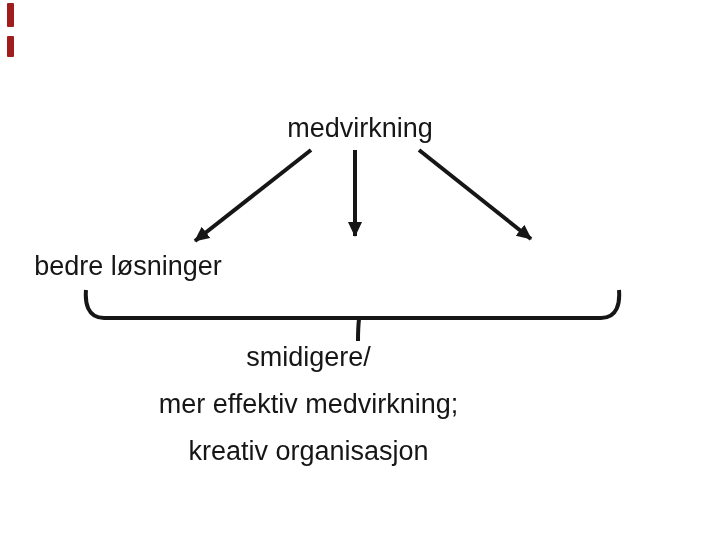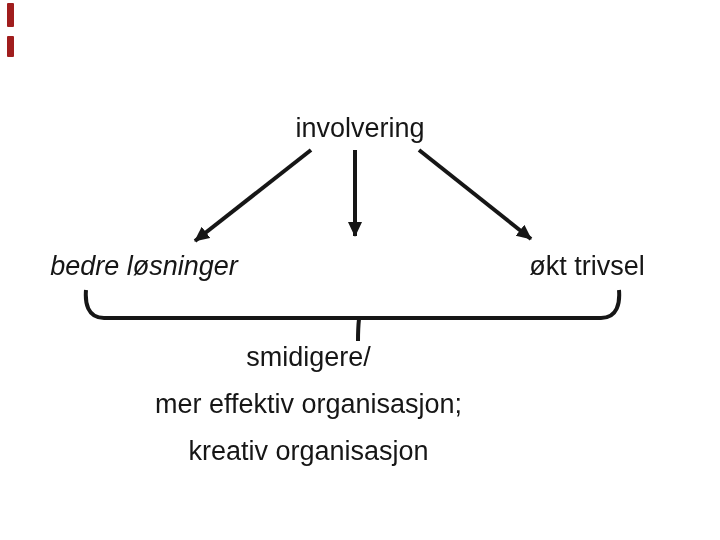--- a/index.html
+++ b/index.html
@@ -44,21 +44,21 @@
     height: 120px;
   }
   .outcome-label {
     position: absolute;
     top: 250px;
     transform: translateX(-50%);
     font-size: 27px;
     line-height: 32px;
     white-space: nowrap;
   }
-  .outcome-label.pos-left   { left: 144px; font-style: italic; }
+  .outcome-label.pos-left   { left: 128px; }
   .outcome-label.pos-mid    { left: 347px; }
   .outcome-label.pos-right  { left: 587px; }
 
   .brace-svg {
     position: absolute;
     left: 80px;
     top: 286px;
     width: 545px;
     height: 60px;
   }
@@ -81,39 +81,38 @@
   svg .fill-shape { fill: #161616; }
 </style>
 </head>
 <body>
 
 <div class="slide">
 
   <div class="accent-bar one"></div>
   <div class="accent-bar two"></div>
 
-  <div class="root-label">involvering</div>
+  <div class="root-label">medvirkning</div>
 
   <svg class="arrows-svg" viewBox="0 0 420 120">
     <defs>
       <marker id="ah" markerUnits="userSpaceOnUse" markerWidth="18" markerHeight="16" refX="14" refY="7" orient="auto">
         <path class="fill-shape" d="M0,0 L15,7 L0,14 Z"></path>
       </marker>
     </defs>
     <line class="stroke-line" x1="161" y1="10" x2="45" y2="101" marker-end="url(#ah)"></line>
     <line class="stroke-line" x1="205" y1="10" x2="205" y2="96" marker-end="url(#ah)"></line>
     <line class="stroke-line" x1="269" y1="10" x2="381" y2="99" marker-end="url(#ah)"></line>
   </svg>
 
   <div class="outcome-label pos-left">bedre løsninger</div>
-  <div class="outcome-label pos-right">økt trivsel</div>
 
   <svg class="brace-svg" viewBox="0 0 545 60">
     <path class="stroke-line" d="M 6 4 C 5 16 7 32 24 32 L 521 32 C 538 32 540 16 539 4 M 279 33 C 278 42 278 48 278 55"></path>
   </svg>
 
   <div class="summary-block">
     <div>smidigere/</div>
-    <div>mer effektiv organisasjon;</div>
+    <div>mer effektiv medvirkning;</div>
     <div>kreativ organisasjon</div>
   </div>
 
 </div>
 
 </body></html>

